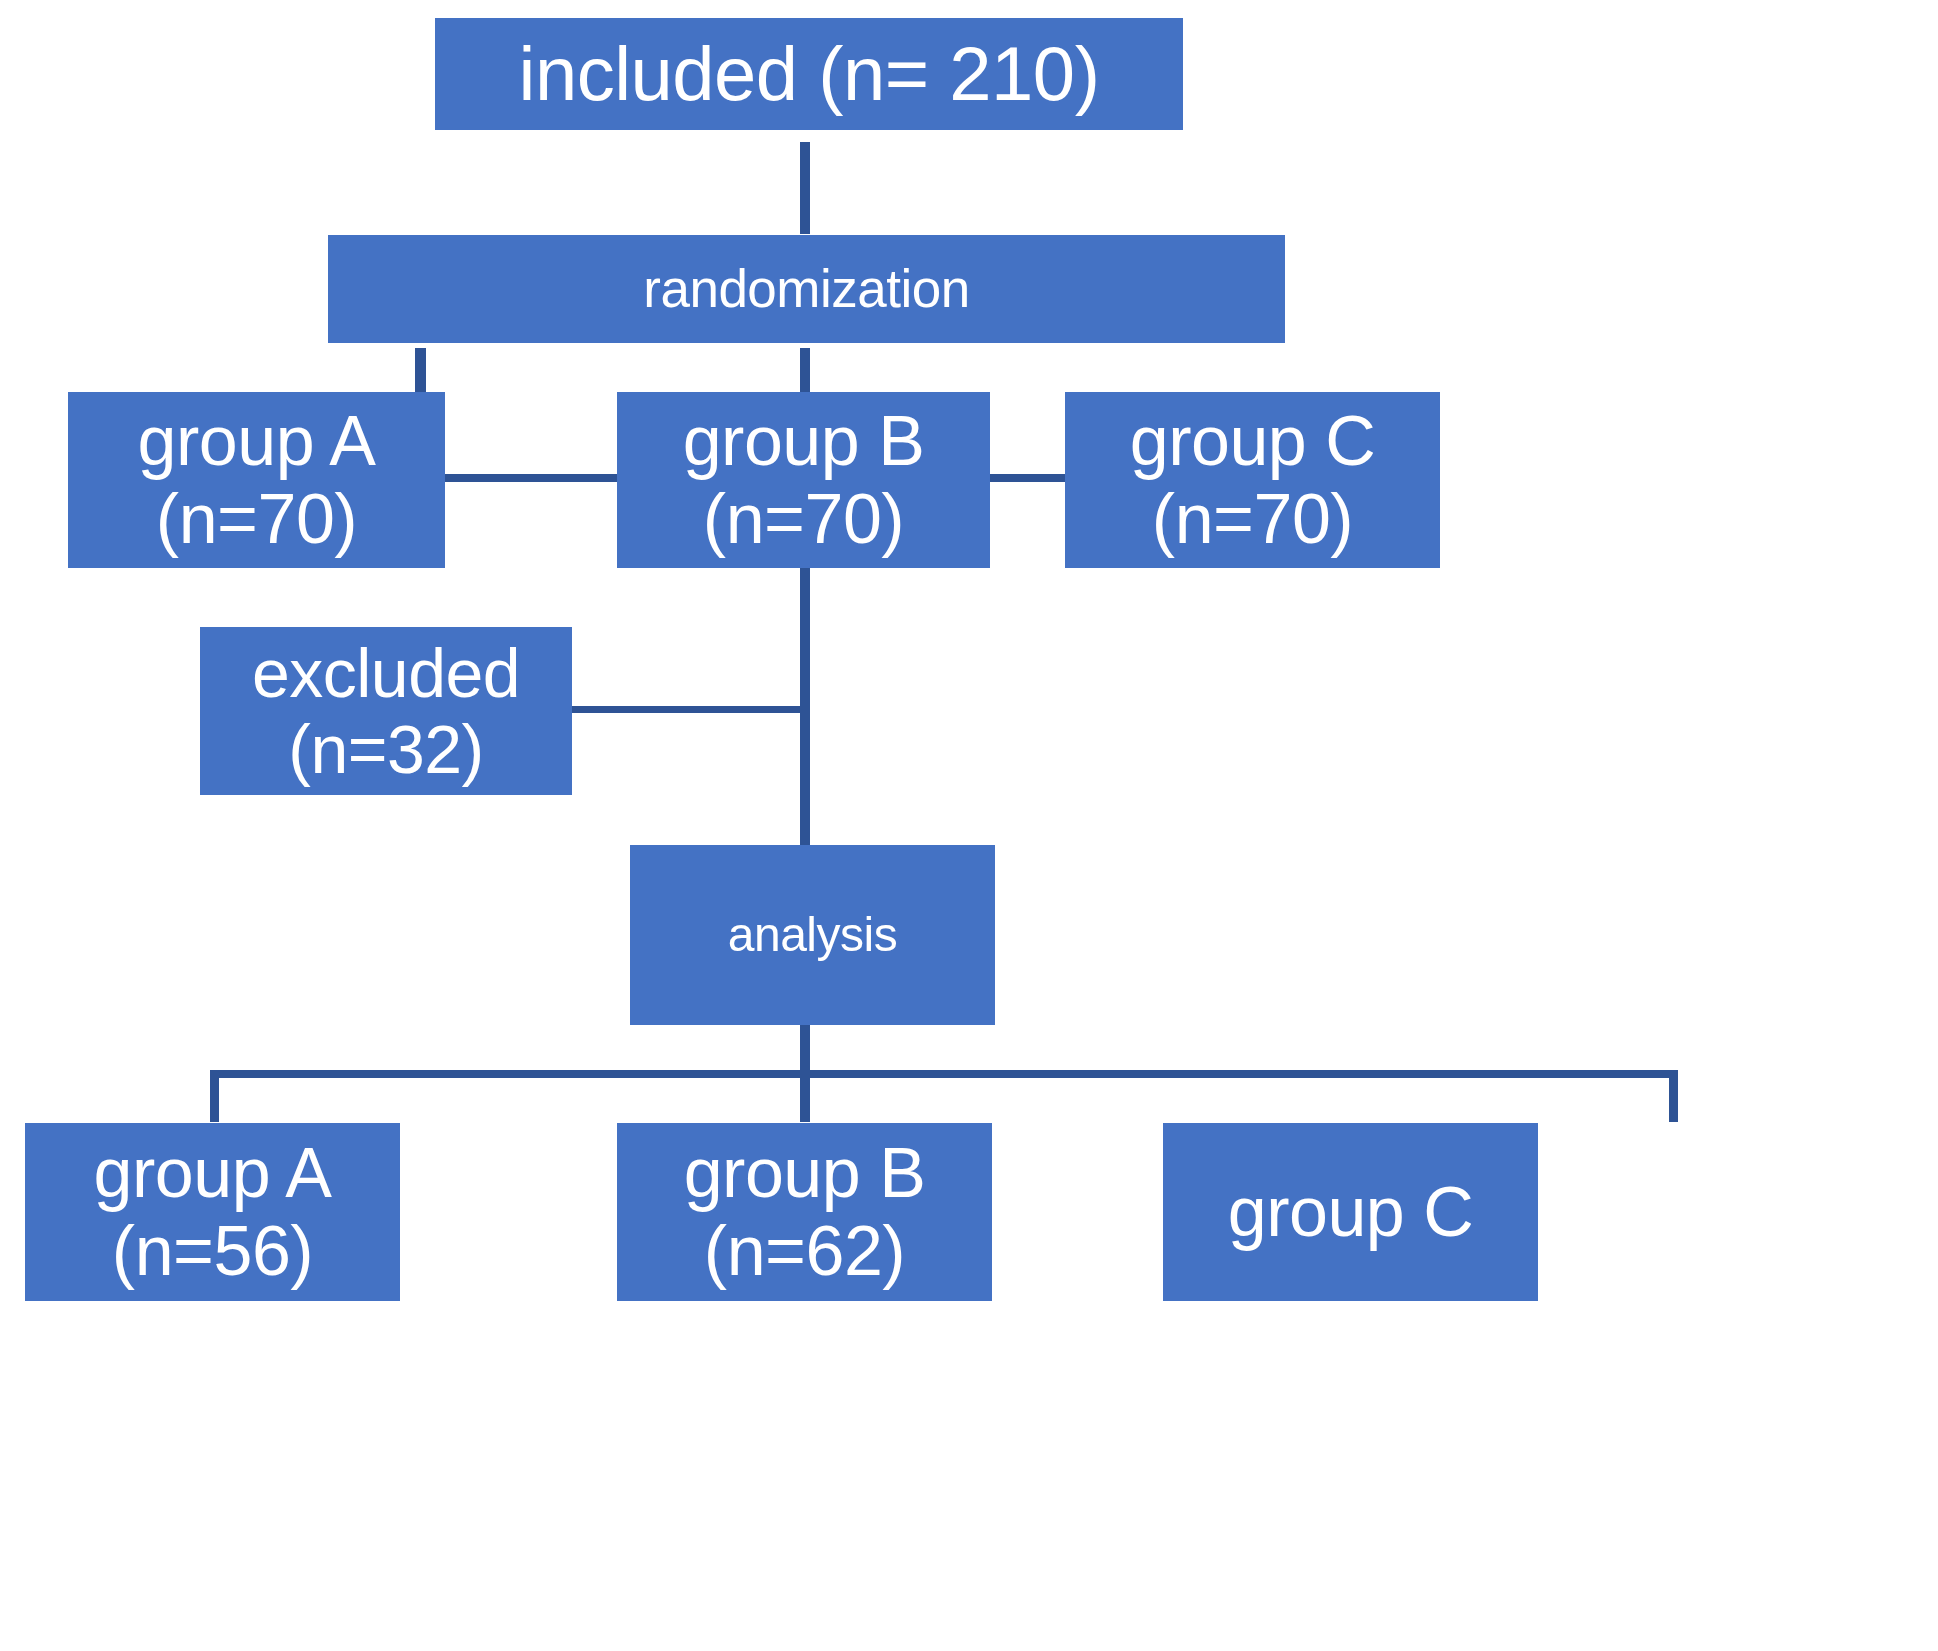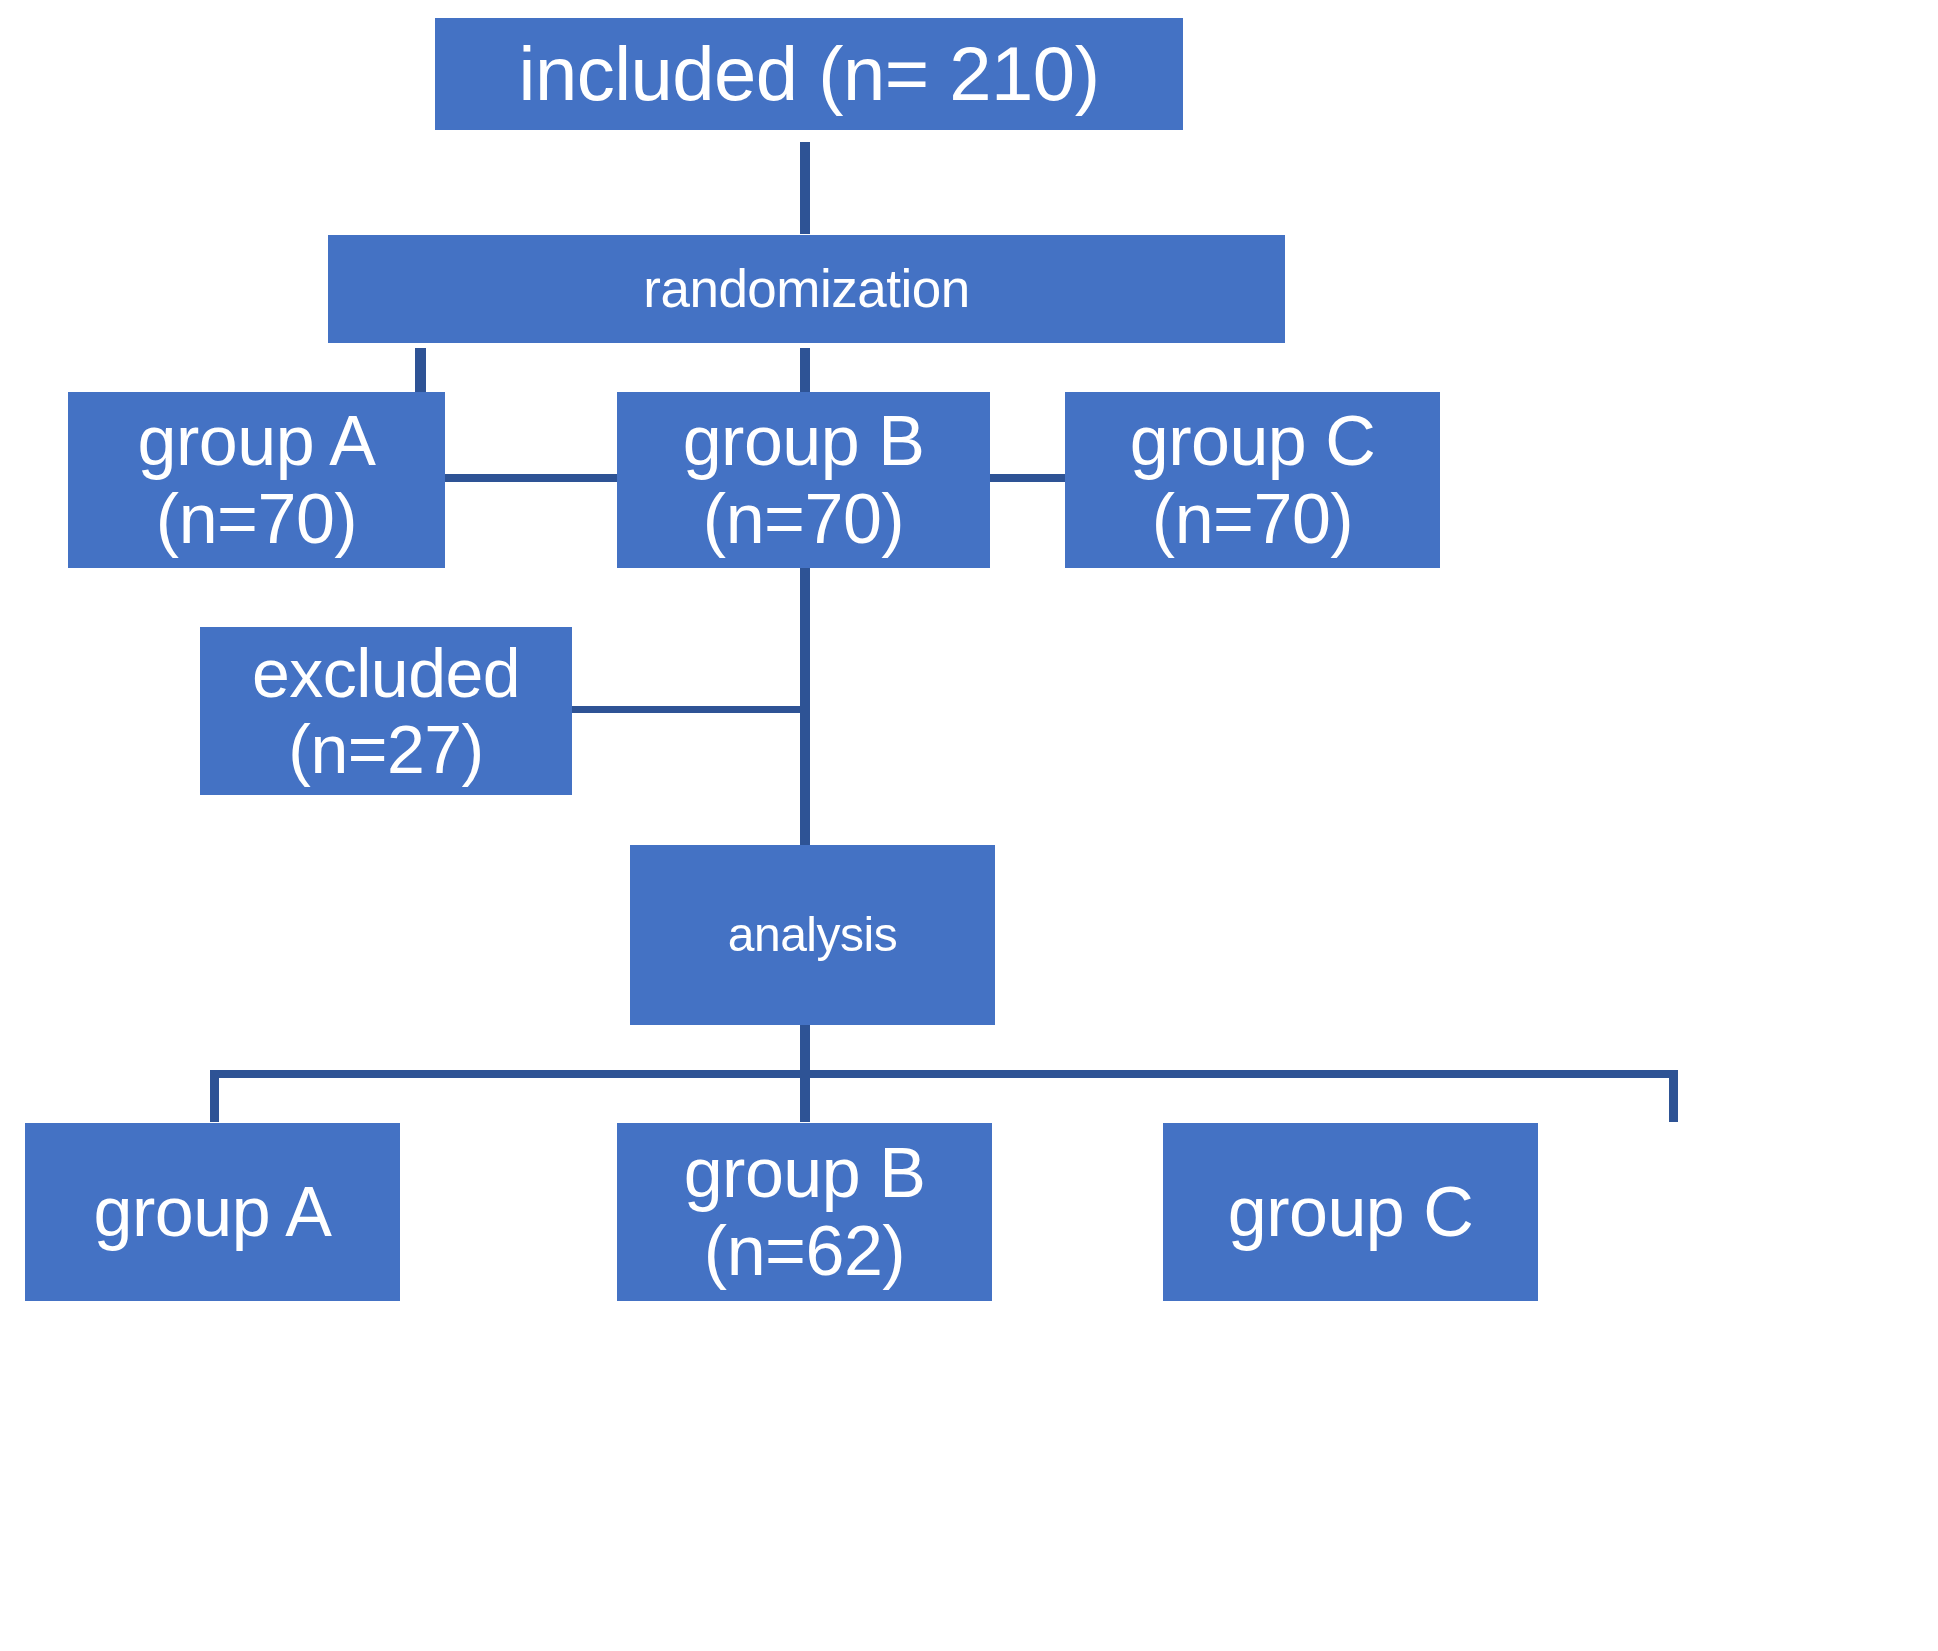--- a/index.html
+++ b/index.html
@@ -112,29 +112,30 @@
     <span class="ln">(n=70)</span>
   </div>
 
   <div class="node" id="n-groupC1">
     <span class="ln">group C</span>
     <span class="ln">(n=70)</span>
   </div>
 
   <div class="node" id="n-excluded">
     <span class="ln">excluded</span>
-    <span class="ln">(n=27)</span>
+    <span class="ln">(n=32)</span>
   </div>
 
   <div class="node" id="n-analysis">
     <span class="ln">analysis</span>
   </div>
 
   <div class="node" id="n-groupA2">
     <span class="ln">group A</span>
+    <span class="ln">(n=56)</span>
   </div>
 
   <div class="node" id="n-groupB2">
     <span class="ln">group B</span>
     <span class="ln">(n=62)</span>
   </div>
 
   <div class="node" id="n-groupC2">
     <span class="ln">group C</span>
   </div>

